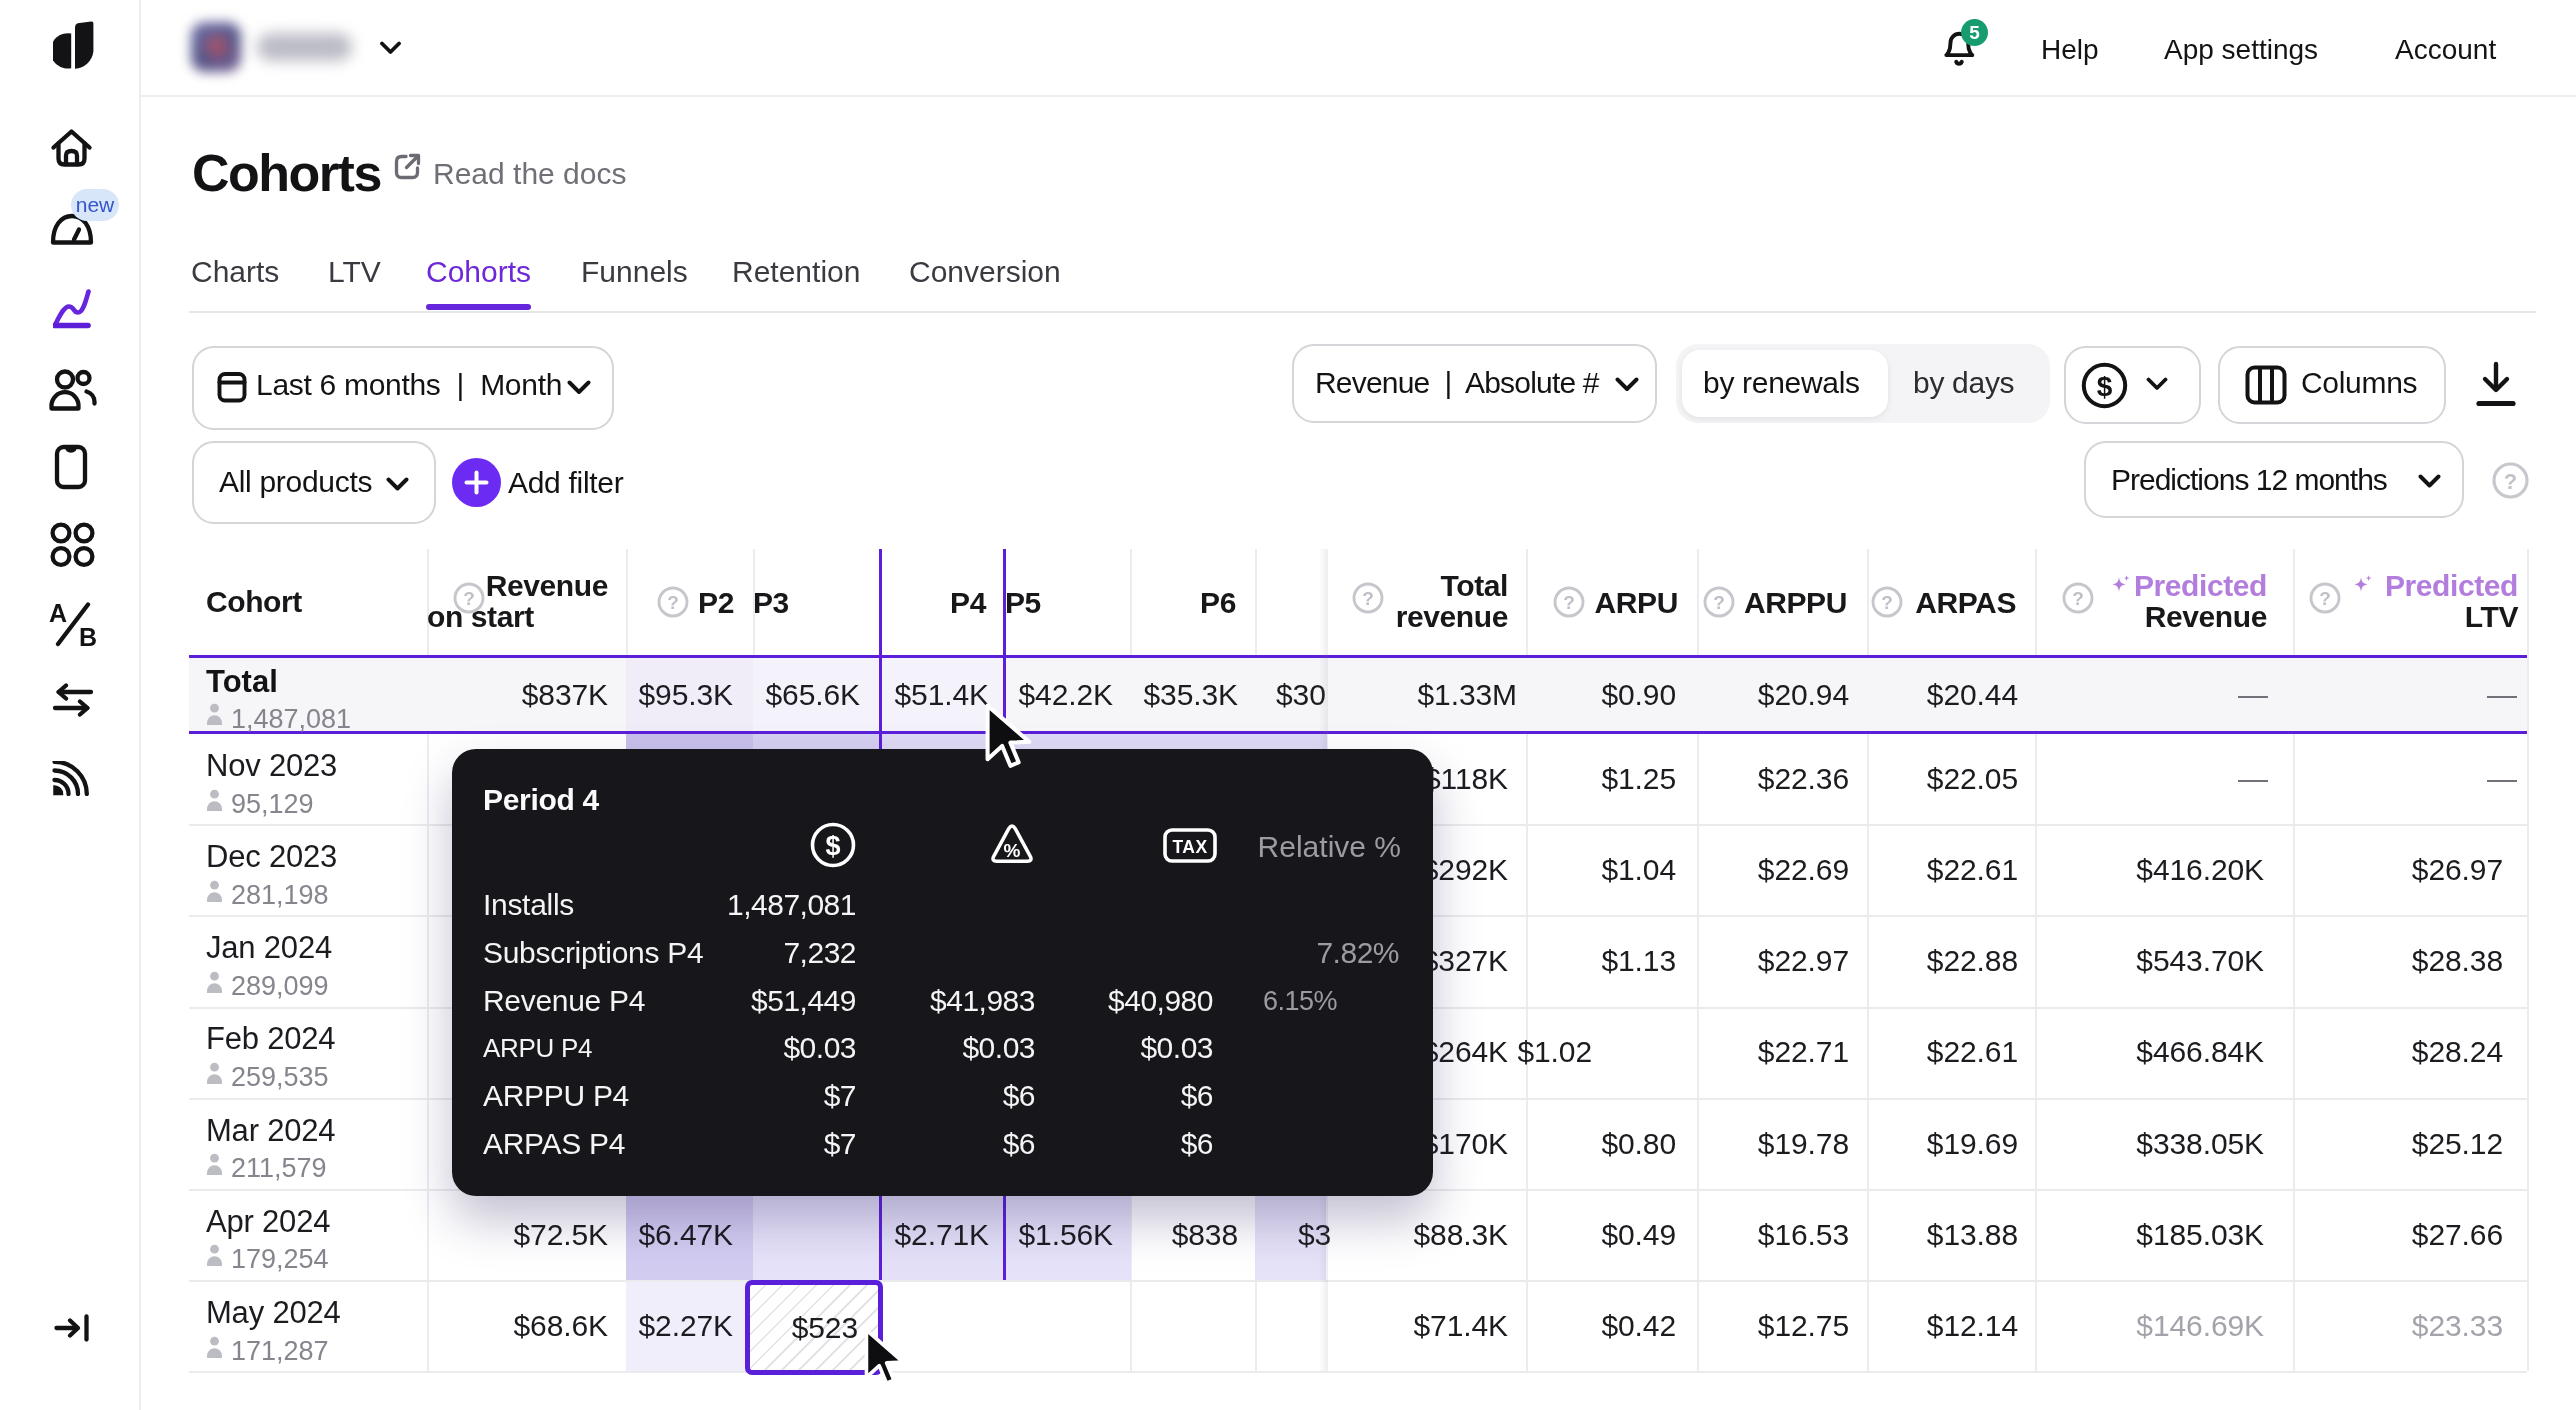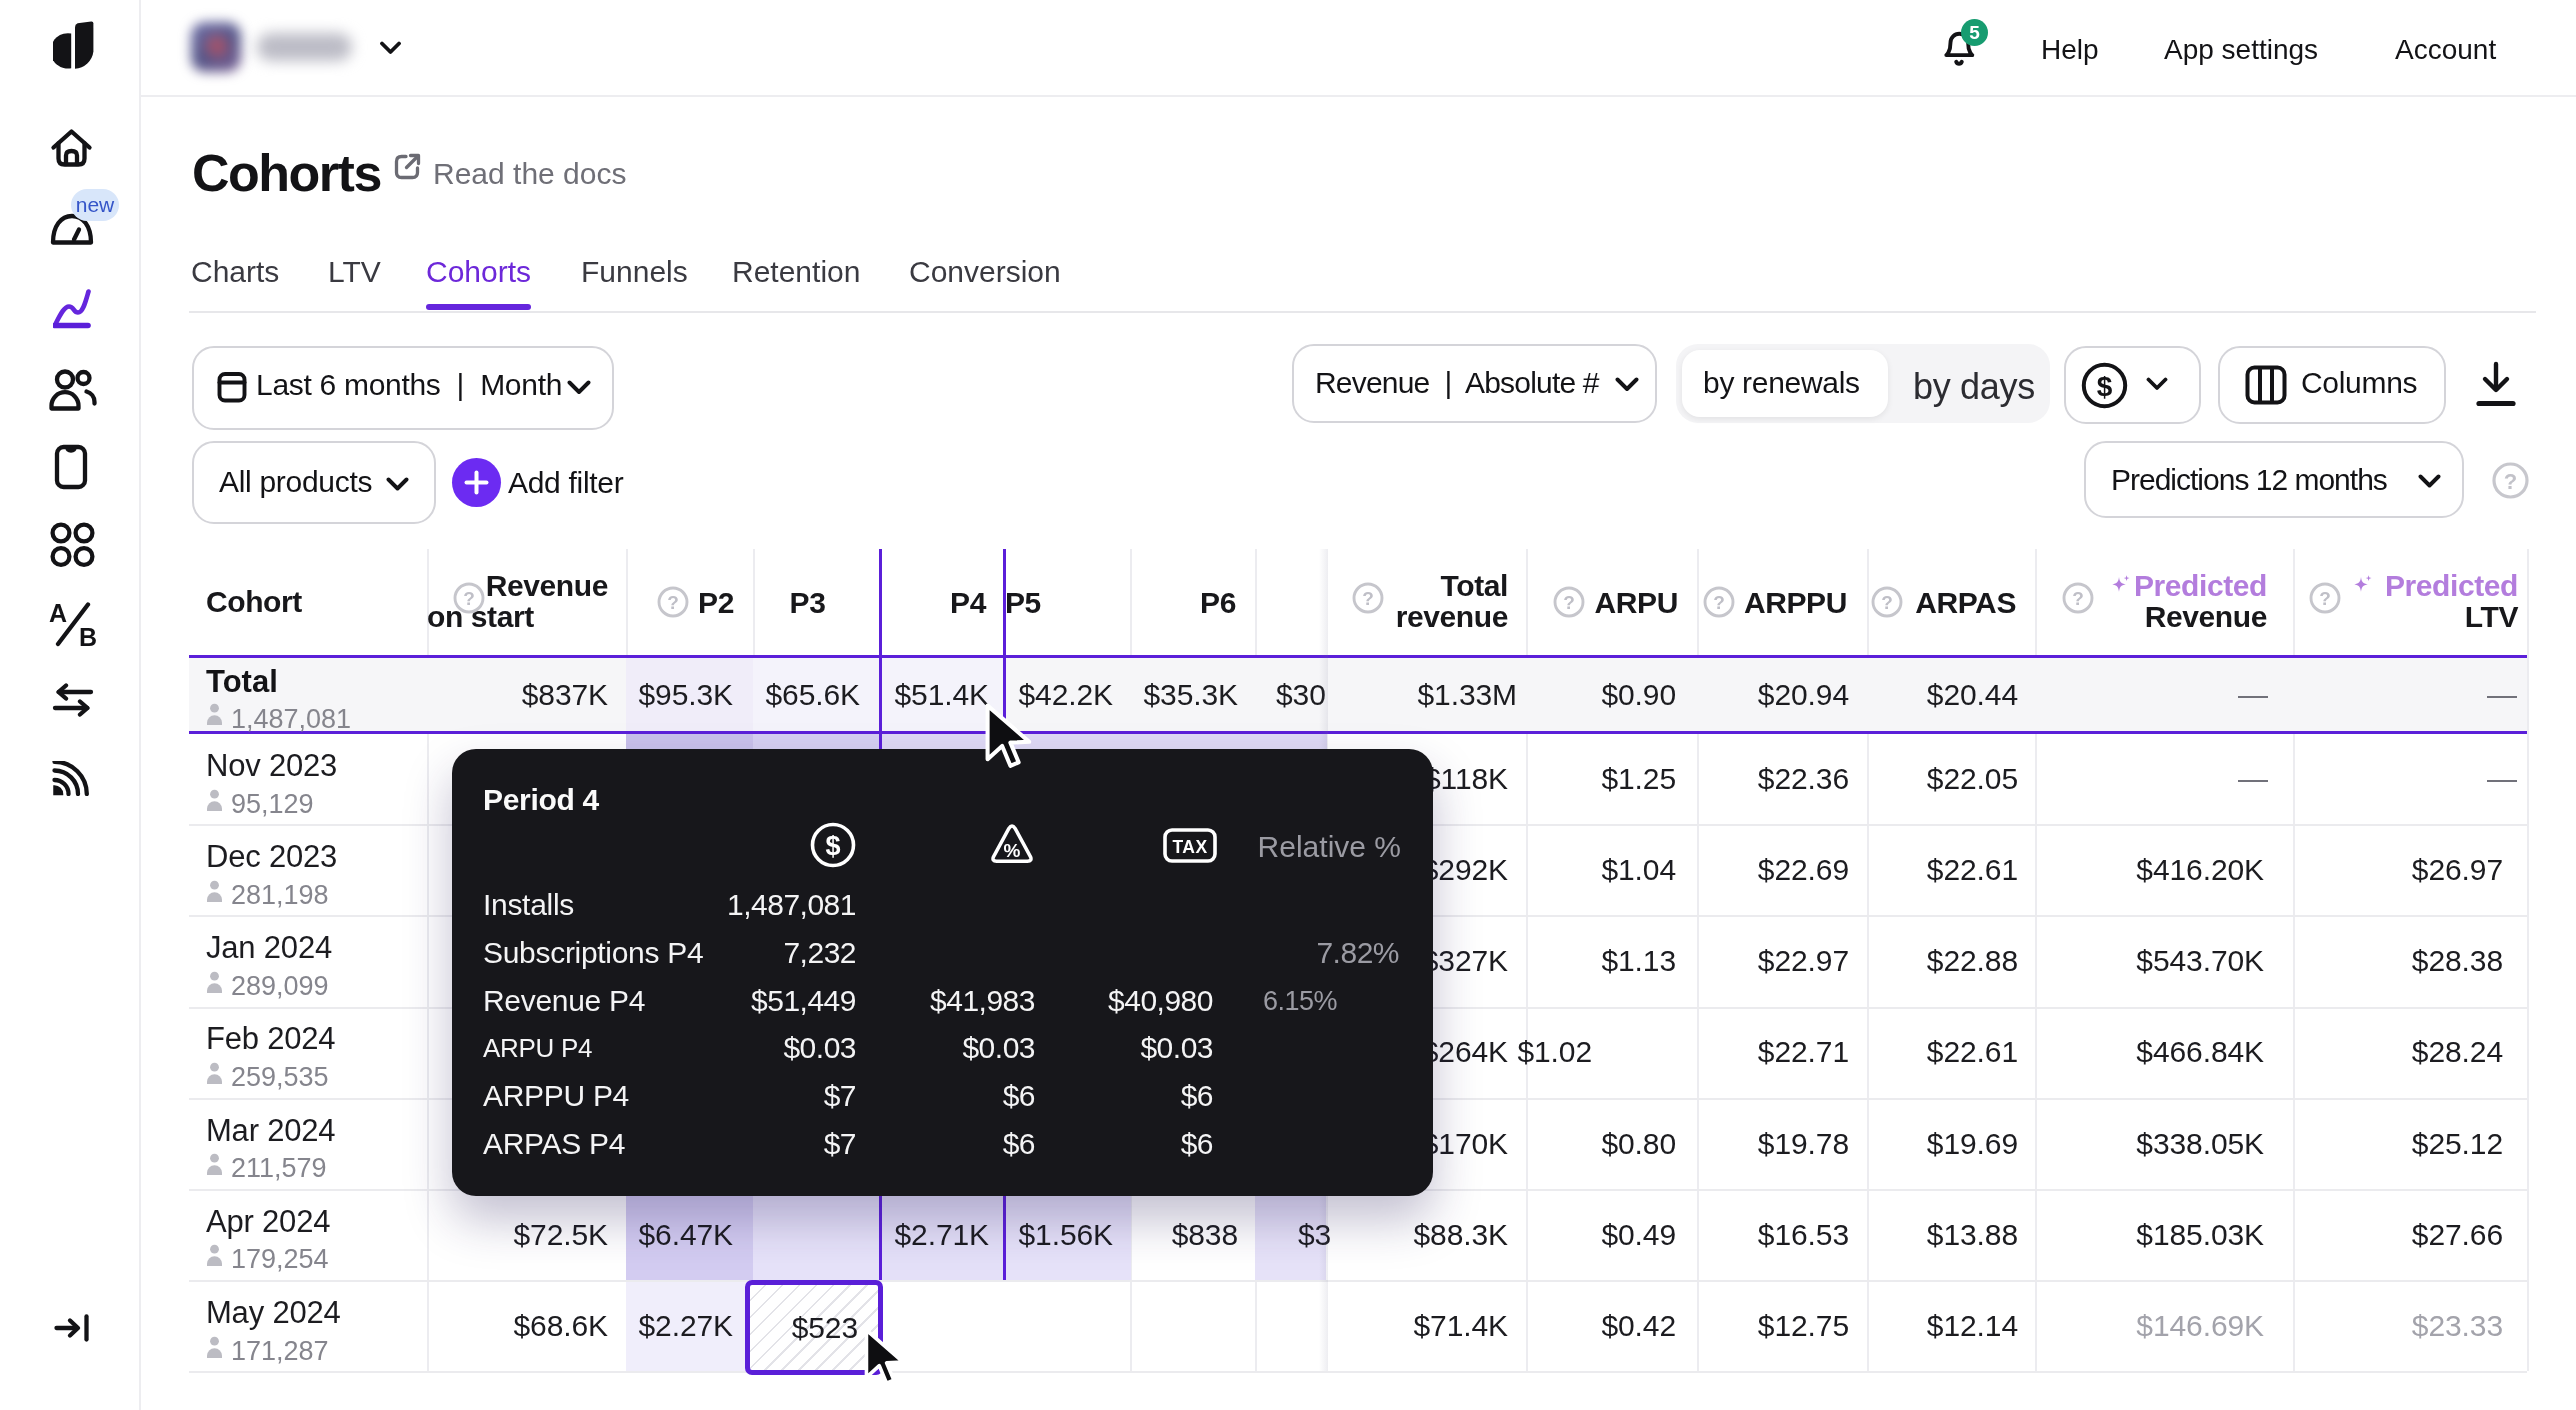--- a/index.html
+++ b/index.html
@@ -130,21 +130,21 @@
 <path d="M2.5 2.5 L12 12 L21.5 2.5" fill="none" stroke="#131316" stroke-width="3.9" stroke-linecap="round" stroke-linejoin="round"></path>
 </svg>
 <div class="a" style="left:1292px;top:344px;width:365px;height:79px;border:2px solid #d4d4d9;border-radius:22px"></div>
 <div class="a" style="left:1315px;top:366px;font-size:30px;letter-spacing:-0.8px;color:#131316">Revenue&nbsp; |&nbsp; Absolute #</div>
 <svg class="a" style="left:1615px;top:377px" width="24" height="16" viewBox="0 0 24 16">
 <path d="M2.5 2.5 L12 12 L21.5 2.5" fill="none" stroke="#131316" stroke-width="3.9" stroke-linecap="round" stroke-linejoin="round"></path>
 </svg>
 <div class="a" style="left:1676px;top:344px;width:374px;height:79px;background:#f4f4f6;border-radius:22px"></div>
 <div class="a" style="left:1682px;top:350px;width:206px;height:67px;background:#fff;border-radius:18px;box-shadow:0 2px 6px rgba(0,0,0,0.08)"></div>
 <div class="a" style="left:1703px;top:366px;font-size:30px;letter-spacing:-0.3px;color:#131316">by renewals</div>
-<div class="a" style="left:1913px;top:366px;font-size:36px;letter-spacing:-0.3px;color:#2c2c31">by days</div>
+<div class="a" style="left:1913px;top:366px;font-size:30px;letter-spacing:-0.3px;color:#2c2c31">by days</div>
 <div class="a" style="left:2064px;top:346px;width:137px;height:78px;border:2px solid #d4d4d9;border-radius:22px"></div>
 <svg class="a" style="left:2081px;top:362px" width="47" height="47" viewBox="0 0 47 47">
 <circle cx="23.5" cy="23.5" r="20.7" fill="none" stroke="#131316" stroke-width="4"></circle>
 <text x="23.5" y="33.5" font-family="Liberation Sans" font-size="28" font-weight="bold" fill="#131316" text-anchor="middle">$</text>
 </svg>
 <svg class="a" style="left:2146px;top:377px" width="22" height="15" viewBox="0 0 22 15">
 <path d="M2.5 2.5 L11 11 L19.5 2.5" fill="none" stroke="#131316" stroke-width="3.8" stroke-linecap="round" stroke-linejoin="round"></path>
 </svg>
 <div class="a" style="left:2218px;top:346px;width:228px;height:78px;border:2px solid #d4d4d9;border-radius:22px"></div>
 <svg class="a" style="left:2245px;top:365px" width="42" height="40" viewBox="0 0 42 40">
@@ -217,21 +217,21 @@
 <div class="a" style="left:189px;top:655px;width:2338px;height:3px;background:#5b1fd9"></div>
 <div class="a" style="left:189px;top:731px;width:2338px;height:3px;background:#5b1fd9"></div>
 <div class="a" style="left:879px;top:549px;width:3px;height:731px;background:#5b1fd9"></div>
 <div class="a" style="left:1003px;top:549px;width:3px;height:731px;background:#5b1fd9"></div>
 <div class="a hdr" style="left:206px;top:585px">Cohort</div>
 <div class="a hdr" style="left:626px;width:108px;top:586px;text-align:right">P2</div>
 <svg class="a" style="left:657px;top:586px" width="32" height="32" viewBox="0 0 32 32">
 <circle cx="16" cy="16" r="14" fill="none" stroke="#c6c6cc" stroke-width="2.9"></circle>
 <text x="16" y="23" font-family="Liberation Sans" font-size="19" font-weight="bold" fill="#bfbfc7" text-anchor="middle">?</text>
 </svg>
-<div class="a hdr" style="left:753px;width:109px;top:586px;text-align:center">P3</div>
+<div class="a hdr" style="left:753px;width:109px;top:586px;text-align:left">P3</div>
 <div class="a hdr" style="left:881px;width:105px;top:586px;text-align:right">P4</div>
 <div class="a hdr" style="left:1005px;width:107px;top:586px;text-align:left">P5</div>
 <div class="a hdr" style="left:1130px;width:106px;top:586px;text-align:right">P6</div>
 <div class="a hdr" style="left:427px;width:181px;top:569px;text-align:right">Revenue</div>
 <div class="a hdr" style="left:427px;width:181px;top:600px;text-align:left">on start</div>
 <svg class="a" style="left:453px;top:582px" width="32" height="32" viewBox="0 0 32 32">
 <circle cx="16" cy="16" r="14" fill="none" stroke="#c6c6cc" stroke-width="2.9"></circle>
 <text x="16" y="23" font-family="Liberation Sans" font-size="19" font-weight="bold" fill="#bfbfc7" text-anchor="middle">?</text>
 </svg>
 <div class="a hdr" style="left:1327px;width:181px;top:569px;text-align:right">Total</div>

